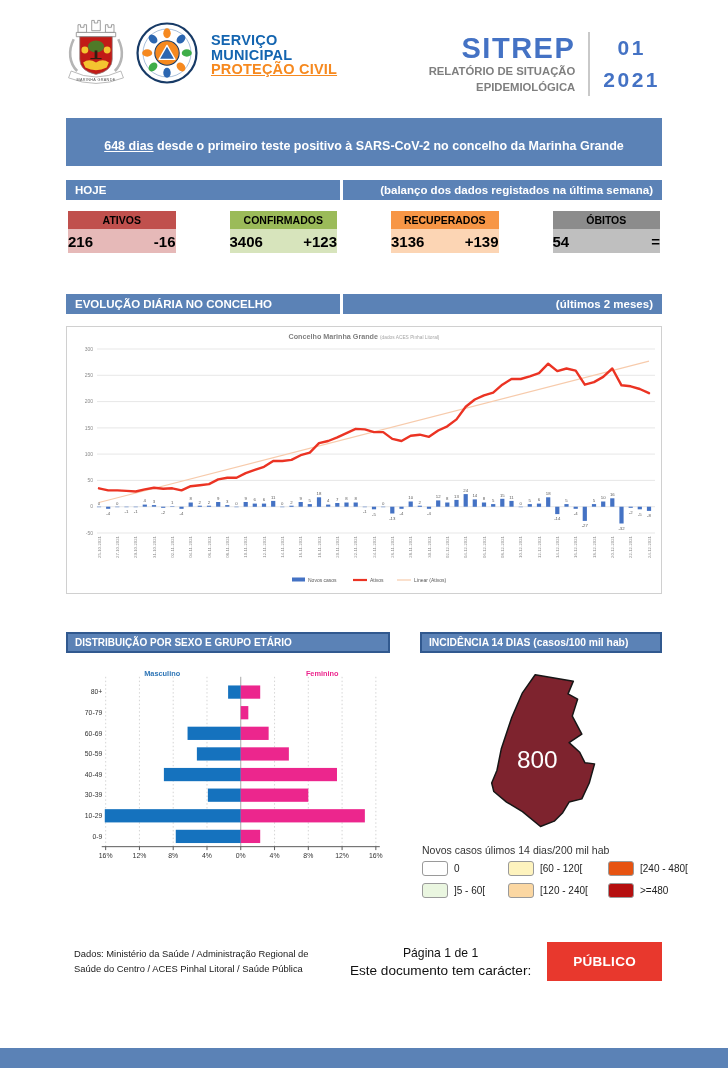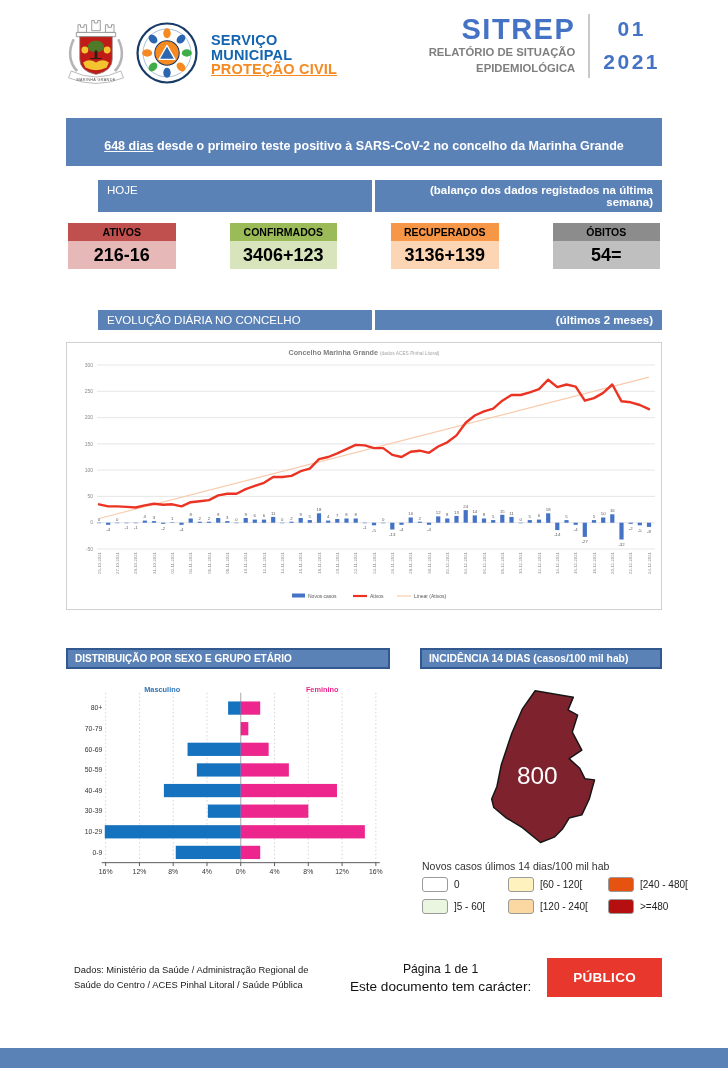--- a/index.html
+++ b/index.html
@@ -1,49 +1,49 @@
 <!DOCTYPE html>
 <html><head>
 <meta charset="utf-8">
 <style>
   html,body{margin:0;padding:0;background:#ffffff;}
   body{font-family:"Liberation Sans",sans-serif;}
   .page{width:728px;height:1068px;position:relative;overflow:hidden;background:#fff;}
   .content{width:596px;margin:0 auto;}
 
   
-  .hdr{display:flex;align-items:flex-start;padding-top:13px;}
+  .hdr{display:flex;align-items:flex-end;padding-top:13px;}
   .hdr-left{display:flex;align-items:center;gap:9px;}
   .brand{line-height:1.03;margin-left:3px;}
   .brand .b-blue{color:#1465B0;font-weight:bold;font-size:14.5px;letter-spacing:.2px;}
   .brand .b-orange{color:#F6891F;font-weight:bold;font-size:14.5px;letter-spacing:.2px;text-decoration:underline;}
   .hdr-right{margin-left:auto;display:flex;align-items:center;gap:13px;padding-right:2px;}
   .sitrep-col{text-align:right;}
   .sitrep-title{color:#4472C4;font-size:29px;font-weight:bold;letter-spacing:1.5px;line-height:1;}
   .sitrep-sub{color:#7F7F7F;font-weight:bold;font-size:11.3px;line-height:1.22;margin-top:2px;}
   .vdiv{width:2px;height:64px;background:#C9C9C9;}
   .yearcol{color:#4472C4;font-weight:bold;font-size:21px;letter-spacing:2.5px;text-align:center;line-height:1.55;}
 
   
   .banner{margin-top:21px;background:#5B82B6;color:#fff;text-align:center;padding:13px 0 13px;}
   .banner .dt{font-size:21px;font-weight:bold;letter-spacing:.3px;}
   .banner .sub2{font-size:12.5px;font-weight:bold;margin-top:8px;}
   .u{text-decoration:underline;margin-top:44px;}
 
   
   .bluebar{display:flex;gap:3px;}
-  .bluebar .cellL{flex:0 0 46%;background:#5B82B6;color:#fff;font-weight:normal;font-size:11.5px;padding:4px 9px;box-sizing:border-box;margin-left:32px;}
+  .bluebar .cellL{flex:0 0 46%;background:#5B82B6;color:#fff;font-weight:bold;font-size:11.5px;padding:4px 9px;box-sizing:border-box;}
   .bluebar .cellR{flex:1;background:#5B82B6;color:#fff;font-weight:bold;font-size:11.5px;padding:4px 9px;text-align:right;box-sizing:border-box;}
   .mt14{margin-top:14px;} .mt41{margin-top:41px;}
 
   
   .stats{margin-top:11px;display:grid;grid-template-columns:repeat(4,1fr);gap:0 54px;padding:0 2px;}
   .card{text-align:center;}
   .card .ch{font-weight:bold;font-size:10.5px;color:#000;padding:3px 0;}
-  .card .cb{display:flex;justify-content:center;align-items:center;font-size:18px;font-weight:bold;color:#000;padding:3.5px 0;}
+  .card .cb{display:flex;justify-content:space-between;align-items:center;font-size:15px;font-weight:bold;color:#000;padding:3.5px 0;}
 
   
   .chartbox{margin-top:12px;border:1px solid #D0D0D0;background:#fff;}
   .chartbox svg{display:block;}
 
   
   .cols{margin-top:38px;display:flex;gap:30px;}
   .colL{width:324px;} .colR{width:242px;}
   .secbar{background:#5B82B6;border:2px solid #31598F;color:#fff;font-weight:bold;font-size:10px;padding:3px 7px;box-sizing:border-box;}
   .secbar.small{font-size:10.3px;}
@@ -421,21 +421,21 @@
       </div>
       <div class="colR">
         <div class="secbar small">INCIDÊNCIA 14 DIAS (casos/100 mil hab)</div>
         <div class="mapwrap">
           <svg viewBox="0 0 115 165" width="122" height="175">
             <polygon id="muni-shape" points="52,13 88,19 83,31 92,36 87,52 96,69 84,77 94,86 99,96 108,97 103,115 96,130 84,133 78,143 70,151 57,156 40,142 25,133 13,123 11,115 16,103 20,83 30,53 40,30" fill="#7E232E" stroke="#161616" stroke-width="1.4" stroke-linejoin="round"></polygon>
             <text x="54" y="101" text-anchor="middle" font-size="23" fill="#ffffff">800</text>
           </svg>
         </div>
         <div class="legend">
-          <div class="legend-title">Novos casos úlimos 14 dias/100 mil hab</div>
+          <div class="legend-title">Novos casos úlimos 14 dias/200 mil hab</div>
           <div class="legend-grid">
             <div class="litem">
                 <span class="sw" style="background: rgb(255, 255, 255);"></span>
                 <span>0</span>
               </div>
             <div class="litem">
                 <span class="sw" style="background: rgb(254, 243, 190);"></span>
                 <span>[60 - 120[</span>
               </div>
             <div class="litem">

